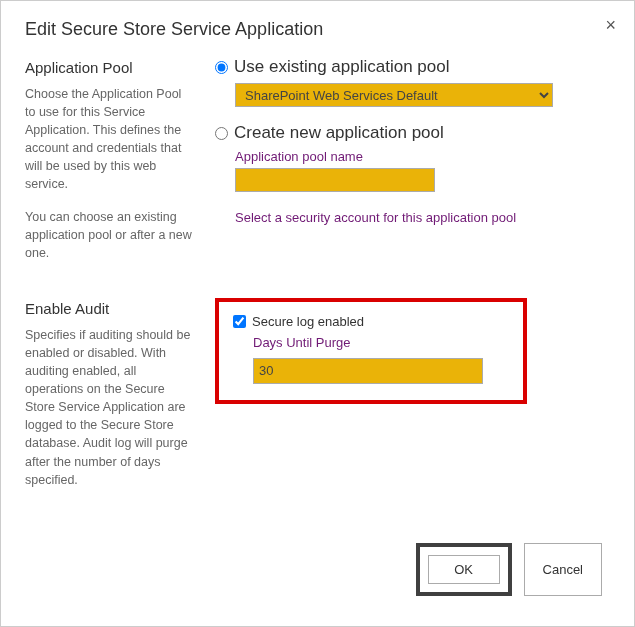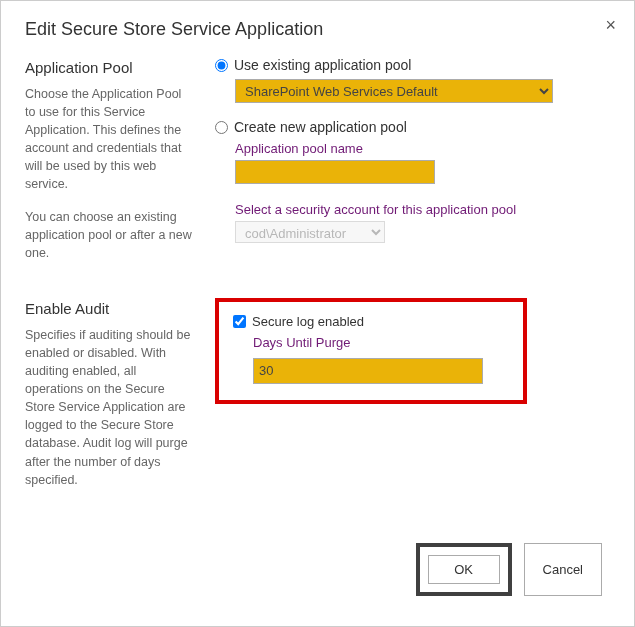--- a/index.html
+++ b/index.html
@@ -76,21 +76,21 @@
     align-items: center;
     gap: 6px;
     margin-bottom: 6px;
   }
   .sublabel {
     margin-left: 20px;
     margin-bottom: 4px;
     font-size: 13px;
     color: #701a75;
   }
-  .used { font-size:14px; }
+  .used { font-size:17px; }
   select, input[type=text] {
     font-family: inherit;
     font-size: 13px;
     border: 1px solid #ababab;
     background: #eab308;
     padding: 3px 5px;
     color: #444;
   }
   .pool-select {
     width: 318px;
@@ -188,23 +188,20 @@
         </select>
 
         <div class="radio-row">
           <input type="radio" name="pool" style="">
           <span class="used">Create new application pool</span>
         </div>
         <div class="sublabel">Application pool name</div>
         <input type="text" class="pool-name-input" disabled="" value="" style="">
 
         <div class="sublabel" style="margin-top:6px;">Select a security account for this application pool</div>
-        <select class="sec-select" disabled="">
-          <option class="disabled-text">cod\Administrator</option>
-        </select>
       </div>
     </div>
 
     <div class="section">
       <div class="left-col">
         <h3>Enable Audit</h3>
         <div>Specifies if auditing should be enabled or disabled. With auditing enabled, all operations on the Secure Store Service Application are logged to the Secure Store database. Audit log will purge after the number of days specified.</div>
       </div>
       <div class="right-col">
         <div class="audit-box">

